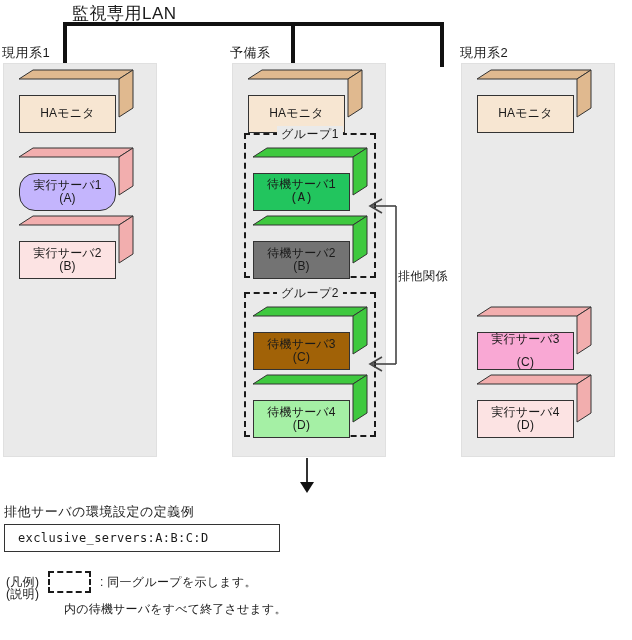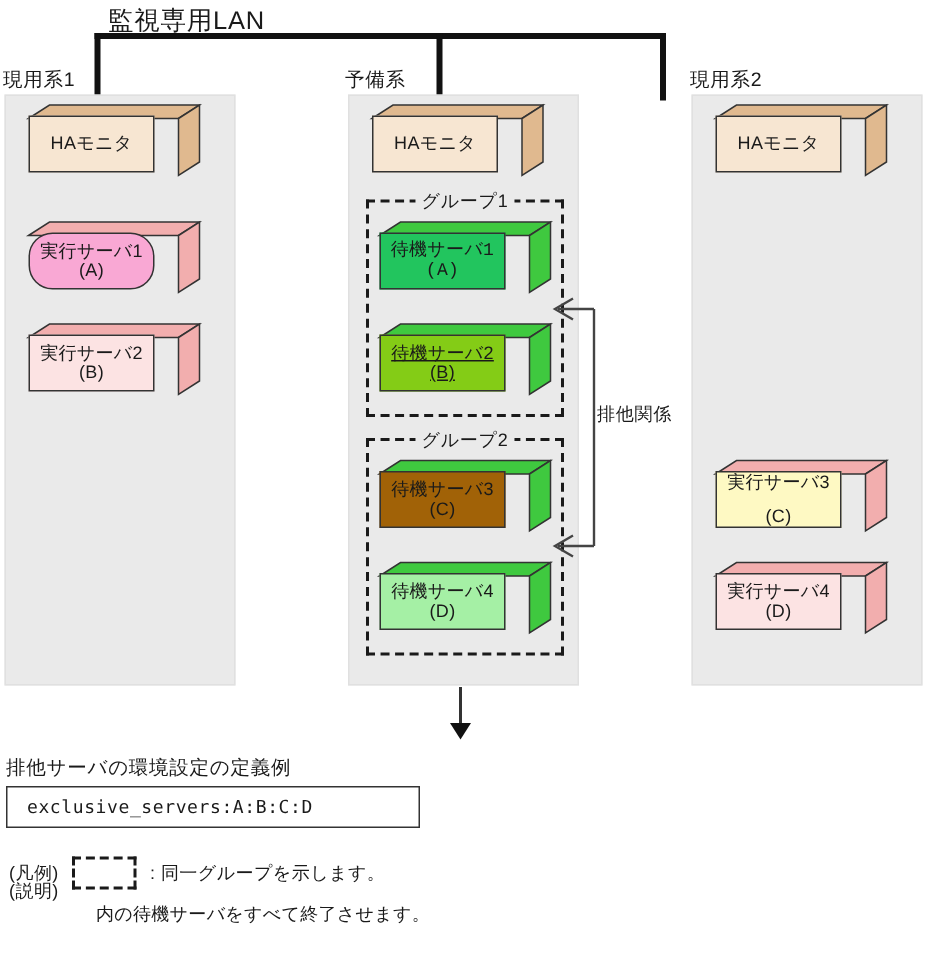--- a/index.html
+++ b/index.html
@@ -61,22 +61,22 @@
   #panel-1 { left: 232px; }
   #panel-2 { left: 461px; }
 
   
   .box3d {
     width: 114px;
     height: 48px;
   }
   .box3d .face {
     position: absolute;
-    left: 0; top: 7px;
-    width: 84px;
+    left: 0; top: 25px;
+    width: 97px;
     height: 38px;
     border: 1px solid #333333;
     box-sizing: border-box;
     display: flex;
     flex-direction: column;
     align-items: center;
     justify-content: center;
     line-height: 1.12;
     font-size: 12px;
     letter-spacing: 0.2px;
@@ -191,21 +191,21 @@
   <div class="face" style="background:#f7e6d2;">
     <span class="label-1">HAモニタ</span>
   </div>
 </div>
 
 <div class="abs box3d" style="left:19px; top:148px;">
   <svg width="114" height="48" aria-hidden="true">
     <polygon points="0,9 14,0 114,0 100,9" fill="#f2aeae" stroke="#333333" stroke-width="1"></polygon>
     <polygon points="100,9 114,0 114,38 100,47" fill="#f2aeae" stroke="#333333" stroke-width="1"></polygon>
   </svg>
-  <div class="face" style="background:#f9a8d4;border-radius:16px;">
+  <div class="face" style="background:#c4b5fd;border-radius:16px;">
     <span class="label-1">実行サーバ1</span>
     <span class="label-2">(A)</span>
   </div>
 </div>
 
 <div class="abs box3d" style="left:19px; top:216px;">
   <svg width="114" height="48" aria-hidden="true">
     <polygon points="0,9 14,0 114,0 100,9" fill="#f2aeae" stroke="#333333" stroke-width="1"></polygon>
     <polygon points="100,9 114,0 114,38 100,47" fill="#f2aeae" stroke="#333333" stroke-width="1"></polygon>
   </svg>
@@ -238,21 +238,21 @@
     <span class="label-1">待機サーバ1</span>
     <span class="label-2">(A)</span>
   </div>
 </div>
 
 <div class="abs box3d" style="left:253px; top:216px;">
   <svg width="114" height="48" aria-hidden="true">
     <polygon points="0,9 14,0 114,0 100,9" fill="#3fc93f" stroke="#333333" stroke-width="1"></polygon>
     <polygon points="100,9 114,0 114,38 100,47" fill="#3fc93f" stroke="#333333" stroke-width="1"></polygon>
   </svg>
-  <div class="face" style="background:#84cc16;text-decoration:underline;">
+  <div class="face" style="background:#737373;">
     <span class="label-1">待機サーバ2</span>
     <span class="label-2">(B)</span>
   </div>
 </div>
 
 <div class="abs group-frame" style="left:244px; top:292px; height:145px;">
   <span class="group-title">グループ2</span>
 </div>
 
 <div class="abs box3d" style="left:253px; top:307px;">
@@ -285,21 +285,21 @@
   <div class="face" style="background:#f7e6d2;">
     <span class="label-1">HAモニタ</span>
   </div>
 </div>
 
 <div class="abs box3d" style="left:477px; top:307px;">
   <svg width="114" height="48" aria-hidden="true">
     <polygon points="0,9 14,0 114,0 100,9" fill="#f2aeae" stroke="#333333" stroke-width="1"></polygon>
     <polygon points="100,9 114,0 114,38 100,47" fill="#f2aeae" stroke="#333333" stroke-width="1"></polygon>
   </svg>
-  <div class="face" style="background:#fef9c3;gap:10px;">
+  <div class="face" style="background:#f9a8d4;gap:10px;">
     <span class="label-1">実行サーバ3</span>
     <span class="label-2">(C)</span>
   </div>
 </div>
 
 <div class="abs box3d" style="left:477px; top:375px;">
   <svg width="114" height="48" aria-hidden="true">
     <polygon points="0,9 14,0 114,0 100,9" fill="#f2aeae" stroke="#333333" stroke-width="1"></polygon>
     <polygon points="100,9 114,0 114,38 100,47" fill="#f2aeae" stroke="#333333" stroke-width="1"></polygon>
   </svg>

